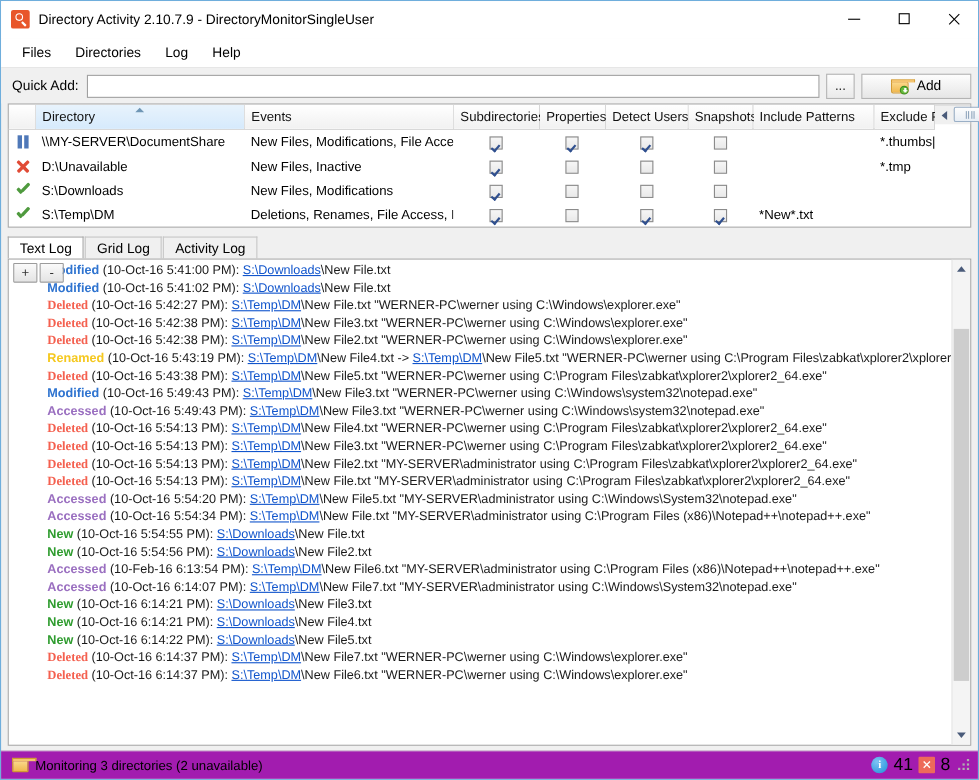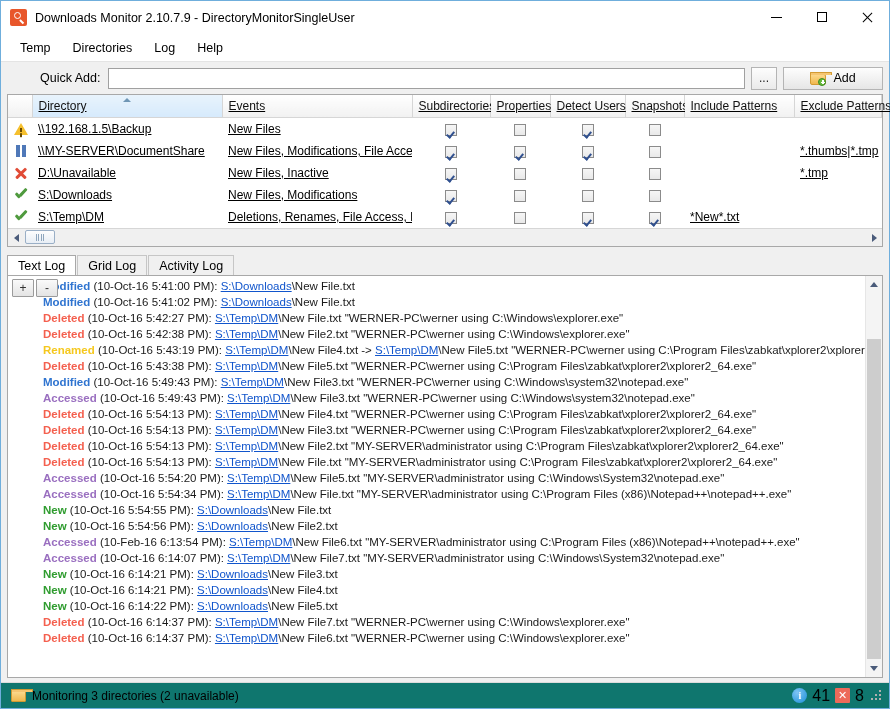--- a/index.html
+++ b/index.html
@@ -49,21 +49,21 @@
   
   .menubar{
     height:26px;flex:0 0 26px;background:#ffffff;display:flex;align-items:center;
     padding-left:8px;border-bottom:1px solid #e4e4e4;
   }
   .menu-item{padding:3px 11px;font-size:12.5px;color:#000;cursor:default;}
 
   
   .quickadd{
     height:32px;flex:0 0 32px;background:#f0f0f0;display:flex;align-items:center;
-    padding:0 6px;gap:0;margin-left:29px;
+    padding:0 6px;gap:0;
   }
   .qa-label{font-size:12.5px;margin-right:8px;margin-left:4px;white-space:nowrap;}
   .qa-input{
     flex:1 1 auto;height:21px;background:#fff;border:1px solid #a0a0a0;box-sizing:border-box;
     font-family:"Liberation Sans",sans-serif;font-size:12px;padding:0 3px;outline:none;
   }
   .qa-dots{
     width:26px;height:23px;margin-left:6px;background:linear-gradient(#fdfdfd,#eaeaea);
     border:1px solid #b4b4b4;box-sizing:border-box;font-size:12px;
     display:flex;align-items:center;justify-content:center;color:#222;
@@ -80,21 +80,21 @@
       background:linear-gradient(#fcd88a,#f0b74d);border:1px solid #d39b33;box-sizing:border-box;border-radius:1px 2px 2px 2px;}
   .folder-ic .tab{position:absolute;left:0;top:0px;width:7px;height:3px;background:#f5c571;border:1px solid #d39b33;box-sizing:border-box;border-bottom:none;border-radius:1px 1px 0 0;}
   .folder-ic .plus{position:absolute;left:8px;top:6px;width:8px;height:8px;border-radius:50%;
       background:#67bb3b;border:1px solid #3f8c22;box-sizing:border-box;}
   .folder-ic .plus:before{content:"";position:absolute;left:3px;top:1.4px;width:1.2px;height:4px;background:#fff;}
   .folder-ic .plus:after{content:"";position:absolute;left:1.4px;top:3px;width:4px;height:1.2px;background:#fff;}
 
   
   .gridwrap{
     flex:0 0 auto;margin:0 6px;background:#fff;border:1px solid #a8a8a8;box-sizing:border-box;
-    display:flex;flex-direction:column;text-decoration:underline;
+    display:flex;flex-direction:row;
   }
   table.dirgrid{border-collapse:collapse;table-layout:fixed;width:100%;font-size:12px;}
   table.dirgrid th{
     font-weight:normal;font-size:12px;text-align:left;height:22px;
     background:linear-gradient(#ffffff,#f1f1f1);
     border-right:1px solid #d6d6d6;border-bottom:1px solid #d6d6d6;
     padding:0 6px;color:#111;white-space:nowrap;position:relative;
   }
   table.dirgrid th.sorted{background:linear-gradient(#e8f3fc,#d6eafc);}
   table.dirgrid th.sorted .sortarrow{
@@ -172,21 +172,21 @@
     flex:1 1 auto;margin:0 6px;background:#fff;border:1px solid #a8a8a8;box-sizing:border-box;
     display:flex;position:relative;overflow:hidden;
   }
   .logbody{
     flex:1 1 auto;overflow:hidden;padding:2px 0 0 3px;position:relative;
     font-family:"Liberation Sans",sans-serif;font-size:11.5px;line-height:16px;
     white-space:nowrap;
   }
   .logline{height:16px;overflow:hidden;white-space:nowrap;}
   .ev{font-weight:bold;margin-left:32px;}
-  .ev-new{color:#2f9c2f;} .ev-deleted{color:#f4604f;} .ev-renamed{color:#f5c81e;}
+  .ev-new{color:#2f9c2f;} .ev-deleted{color:#f4604f;font-family:Liberation Serif, serif;} .ev-renamed{color:#f5c81e;}
   .ev-modified{color:#2f74d0;} .ev-accessed{color:#9a6fc0;} .ev-inactive{color:#b5b5b5;}
   .meta{color:#1a1a1a;}
   .lnk{color:#1155cc;text-decoration:underline;}
   .zoombtns{position:absolute;left:4px;top:3px;display:flex;gap:2px;z-index:5;}
   .zb{
     width:22px;height:18px;background:linear-gradient(#fafafa,#e4e4e4);
     border:1px solid #9b9b9b;box-sizing:border-box;font-size:12px;
     display:flex;align-items:center;justify-content:center;color:#333;border-radius:1px;
   }
   .vscroll{
@@ -194,21 +194,21 @@
     display:flex;flex-direction:column;align-items:center;position:relative;
   }
   .vs-arrow{height:17px;width:16px;display:flex;align-items:center;justify-content:center;}
   .vs-arrow .tri{width:0;height:0;border-left:4px solid transparent;border-right:4px solid transparent;}
   .vs-arrow.up .tri{border-bottom:5px solid #4a5b7a;}
   .vs-arrow.down .tri{border-top:5px solid #4a5b7a;}
   .vs-thumb{position:absolute;left:1px;width:14px;background:#cdcdcd;}
 
   
   .statusbar{
-    flex:0 0 25px;height:25px;margin:4px 0 0 0;background:#0f766e;border-top:1px solid #dcdcdc;
+    flex:0 0 25px;height:25px;margin:4px 0 0 0;background:#a21caf;border-top:1px solid #dcdcdc;
     display:flex;align-items:center;padding:0 4px;position:relative;
   }
   .sb-folder{width:15px;height:13px;position:relative;margin:0 6px 0 6px;flex:0 0 15px;}
   .sb-folder .body{position:absolute;left:0;top:2px;width:15px;height:11px;background:linear-gradient(#fbd88c,#efb84e);border:1px solid #cf9a33;box-sizing:border-box;border-radius:1px;}
   .sb-folder .tab{position:absolute;left:0;top:0;width:7px;height:3px;background:#f5c571;border:1px solid #cf9a33;box-sizing:border-box;border-bottom:none;}
   .sb-text{font-size:12px;color:#000;}
   .sb-right{position:absolute;right:6px;top:0;height:25px;display:flex;align-items:center;gap:5px;}
   .sb-info{
     width:15px;height:15px;border-radius:50%;background:radial-gradient(circle at 35% 30%,#7fc4f5,#1b8fd8);
     color:#fff;font-size:10px;font-weight:bold;display:flex;align-items:center;justify-content:center;
@@ -222,36 +222,36 @@
   .sb-grip{width:12px;height:12px;position:relative;margin-left:2px;}
   .sb-grip i{position:absolute;width:2px;height:2px;background:#b0b0b0;}
 </style>
 </head>
 <body>
 
 <div class="window">
 
   <div class="titlebar">
     <div class="title-icon"></div>
-    <div class="title-text">Downloads Monitor 2.10.7.9 - DirectoryMonitorSingleUser</div>
+    <div class="title-text">Directory Activity 2.10.7.9 - DirectoryMonitorSingleUser</div>
     <div class="win-btns">
       <div class="win-btn">
           <span class="min-glyph"></span>
         </div>
       <div class="win-btn">
           <span class="max-glyph"></span>
         </div>
       <div class="win-btn">
           <span class="close-glyph"></span>
         </div>
     </div>
   </div>
 
   <div class="menubar">
-    <div class="menu-item">Temp</div>
+    <div class="menu-item">Files</div>
     <div class="menu-item">Directories</div>
     <div class="menu-item">Log</div>
     <div class="menu-item">Help</div>
   </div>
 
   <div class="quickadd">
     <div class="qa-label">Quick Add:</div>
     <input class="qa-input" type="text" value="" style="">
     <div class="qa-dots">...</div>
     <div class="qa-add">
@@ -285,31 +285,20 @@
           <th><span>Subdirectories</span></th>
           <th><span>Properties</span></th>
           <th><span>Detect Users</span></th>
           <th><span>Snapshots</span></th>
           <th><span>Include Patterns</span></th>
           <th><span>Exclude Patterns</span></th>
         </tr>
       </thead>
       <tbody>
           <tr>
-            <td class="c-status"><span class="ic ic-warning"></span></td>
-            <td>\\192.168.1.5\Backup</td>
-            <td>New Files</td>
-            <td class="ckcell"><span class="chk on"></span></td>
-            <td class="ckcell"><span class="chk"></span></td>
-            <td class="ckcell"><span class="chk on"></span></td>
-            <td class="ckcell"><span class="chk"></span></td>
-            <td></td>
-            <td></td>
-          </tr>
-          <tr>
             <td class="c-status"><span class="ic ic-pause"></span></td>
             <td>\\MY-SERVER\DocumentShare</td>
             <td>New Files, Modifications, File Access</td>
             <td class="ckcell"><span class="chk on"></span></td>
             <td class="ckcell"><span class="chk on"></span></td>
             <td class="ckcell"><span class="chk on"></span></td>
             <td class="ckcell"><span class="chk"></span></td>
             <td></td>
             <td>*.thumbs|*.tmp</td>
           </tr>
@@ -373,20 +362,21 @@
 
   <div class="logwrap">
     <div class="zoombtns">
       <div class="zb">+</div>
       <div class="zb">-</div>
     </div>
     <div class="logbody" id="logbody" style="margin-top: 0px;">
         <div class="logline"><span class="ev ev-modified">Modified</span><span class="meta"> (10-Oct-16 5:41:00 PM): </span><span class="lnk">S:\Downloads</span><span class="meta">\New File.txt</span></div>
         <div class="logline"><span class="ev ev-modified">Modified</span><span class="meta"> (10-Oct-16 5:41:02 PM): </span><span class="lnk">S:\Downloads</span><span class="meta">\New File.txt</span></div>
         <div class="logline"><span class="ev ev-deleted">Deleted</span><span class="meta"> (10-Oct-16 5:42:27 PM): </span><span class="lnk">S:\Temp\DM</span><span class="meta">\New File.txt "WERNER-PC\werner using C:\Windows\explorer.exe"</span></div>
+        <div class="logline"><span class="ev ev-deleted">Deleted</span><span class="meta"> (10-Oct-16 5:42:38 PM): </span><span class="lnk">S:\Temp\DM</span><span class="meta">\New File3.txt "WERNER-PC\werner using C:\Windows\explorer.exe"</span></div>
         <div class="logline"><span class="ev ev-deleted">Deleted</span><span class="meta"> (10-Oct-16 5:42:38 PM): </span><span class="lnk">S:\Temp\DM</span><span class="meta">\New File2.txt "WERNER-PC\werner using C:\Windows\explorer.exe"</span></div>
         <div class="logline"><span class="ev ev-renamed">Renamed</span><span class="meta"> (10-Oct-16 5:43:19 PM): </span><span class="lnk">S:\Temp\DM</span><span class="meta">\New File4.txt -&gt; </span><span class="lnk">S:\Temp\DM</span><span class="meta">\New File5.txt "WERNER-PC\werner using C:\Program Files\zabkat\xplorer2\xplorer2_64.exe"</span></div>
         <div class="logline"><span class="ev ev-deleted">Deleted</span><span class="meta"> (10-Oct-16 5:43:38 PM): </span><span class="lnk">S:\Temp\DM</span><span class="meta">\New File5.txt "WERNER-PC\werner using C:\Program Files\zabkat\xplorer2\xplorer2_64.exe"</span></div>
         <div class="logline"><span class="ev ev-modified">Modified</span><span class="meta"> (10-Oct-16 5:49:43 PM): </span><span class="lnk">S:\Temp\DM</span><span class="meta">\New File3.txt "WERNER-PC\werner using C:\Windows\system32\notepad.exe"</span></div>
         <div class="logline"><span class="ev ev-accessed">Accessed</span><span class="meta"> (10-Oct-16 5:49:43 PM): </span><span class="lnk">S:\Temp\DM</span><span class="meta">\New File3.txt "WERNER-PC\werner using C:\Windows\system32\notepad.exe"</span></div>
         <div class="logline"><span class="ev ev-deleted">Deleted</span><span class="meta"> (10-Oct-16 5:54:13 PM): </span><span class="lnk">S:\Temp\DM</span><span class="meta">\New File4.txt "WERNER-PC\werner using C:\Program Files\zabkat\xplorer2\xplorer2_64.exe"</span></div>
         <div class="logline"><span class="ev ev-deleted">Deleted</span><span class="meta"> (10-Oct-16 5:54:13 PM): </span><span class="lnk">S:\Temp\DM</span><span class="meta">\New File3.txt "WERNER-PC\werner using C:\Program Files\zabkat\xplorer2\xplorer2_64.exe"</span></div>
         <div class="logline"><span class="ev ev-deleted">Deleted</span><span class="meta"> (10-Oct-16 5:54:13 PM): </span><span class="lnk">S:\Temp\DM</span><span class="meta">\New File2.txt "MY-SERVER\administrator using C:\Program Files\zabkat\xplorer2\xplorer2_64.exe"</span></div>
         <div class="logline"><span class="ev ev-deleted">Deleted</span><span class="meta"> (10-Oct-16 5:54:13 PM): </span><span class="lnk">S:\Temp\DM</span><span class="meta">\New File.txt "MY-SERVER\administrator using C:\Program Files\zabkat\xplorer2\xplorer2_64.exe"</span></div>
         <div class="logline"><span class="ev ev-accessed">Accessed</span><span class="meta"> (10-Oct-16 5:54:20 PM): </span><span class="lnk">S:\Temp\DM</span><span class="meta">\New File5.txt "MY-SERVER\administrator using C:\Windows\System32\notepad.exe"</span></div>

